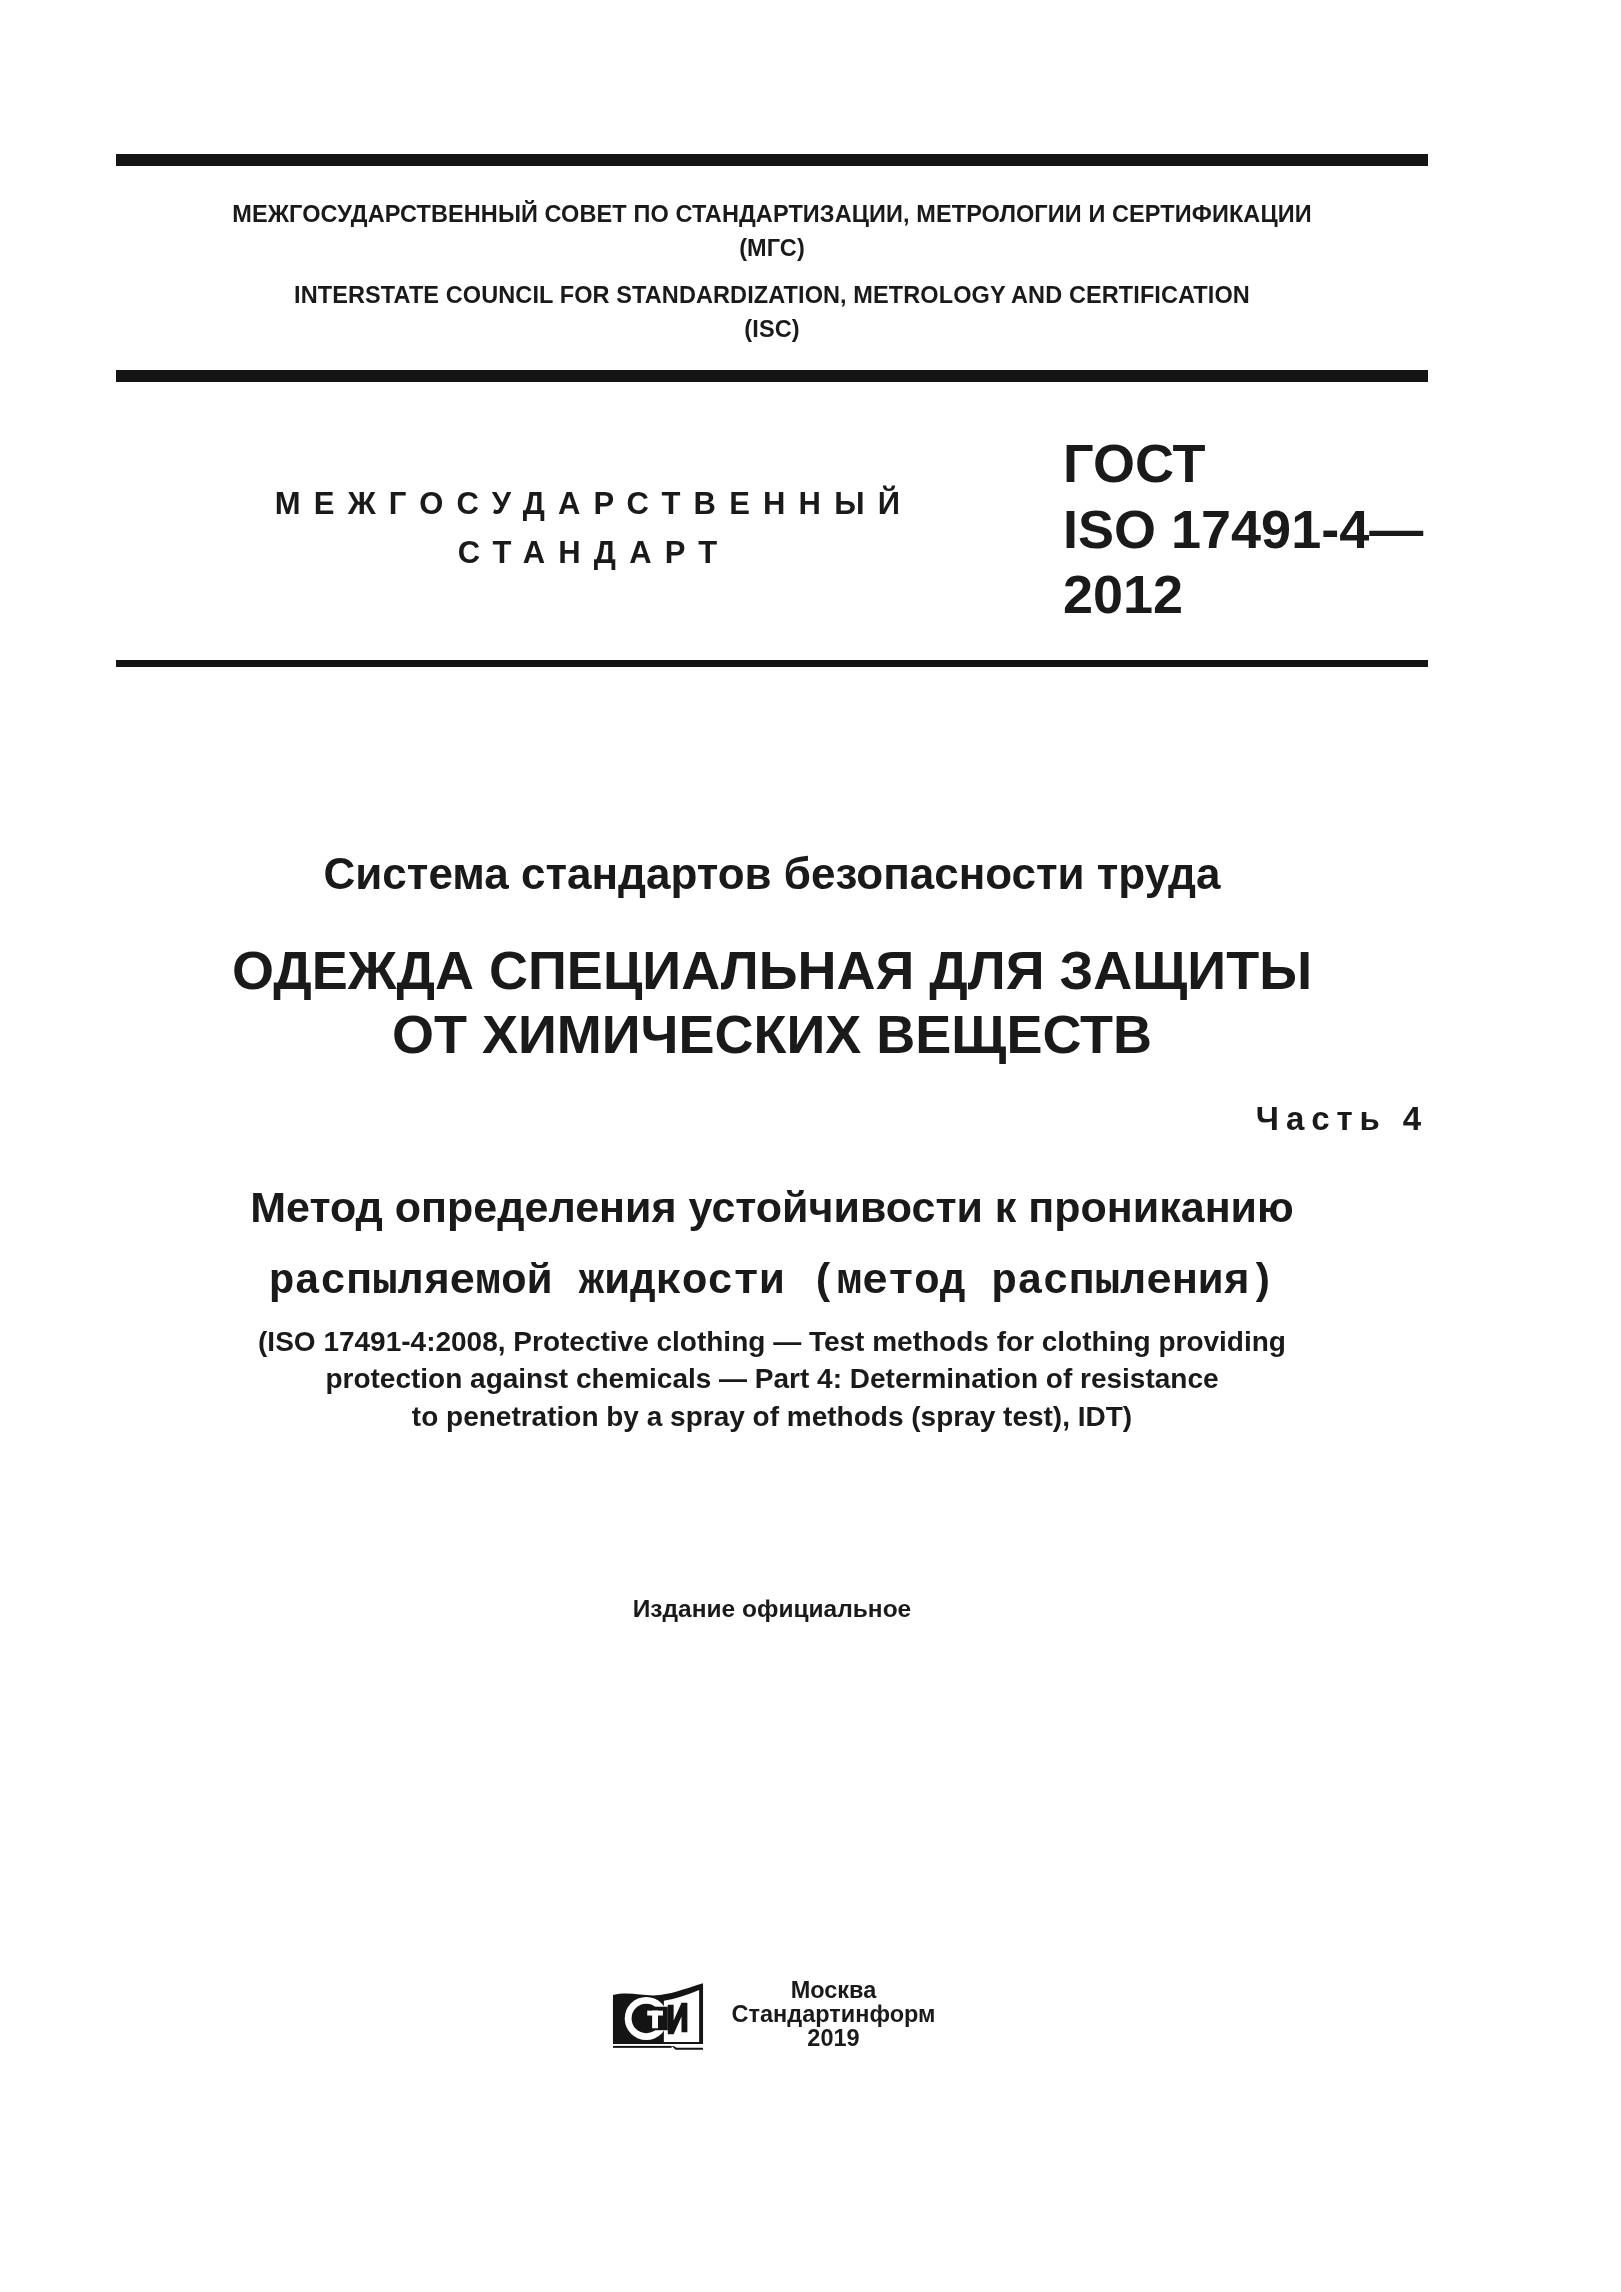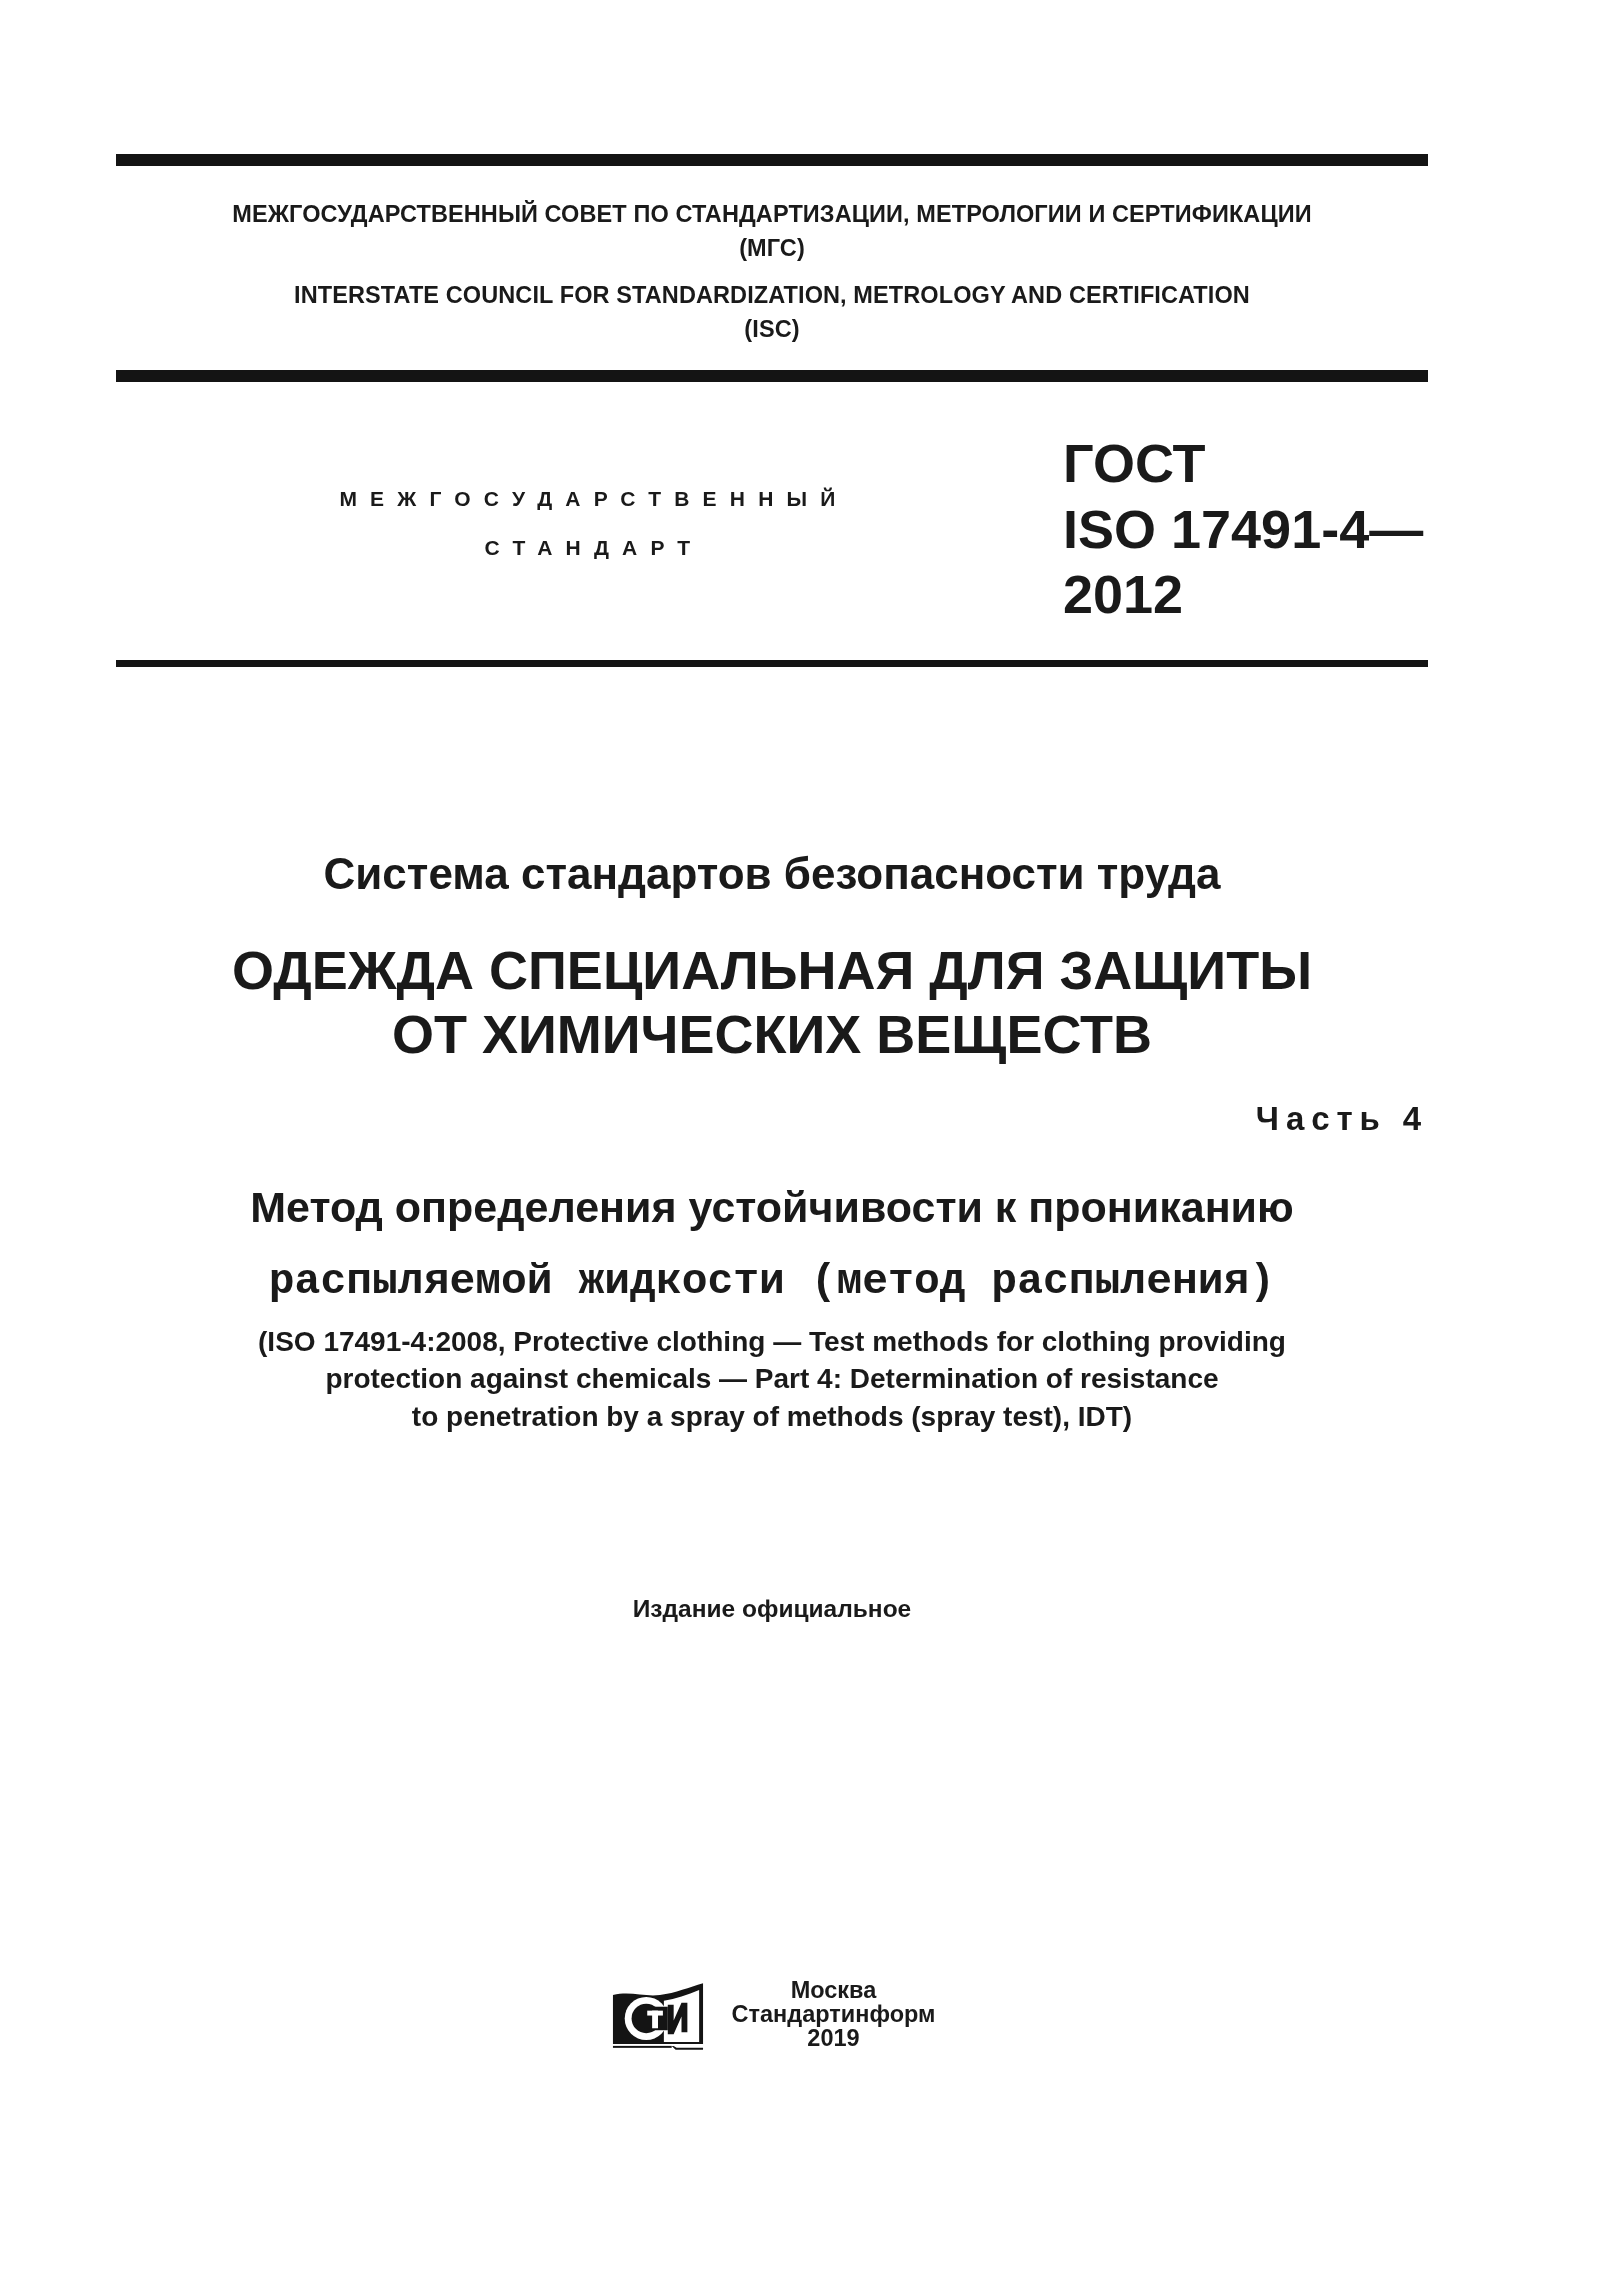--- a/index.html
+++ b/index.html
@@ -34,21 +34,21 @@
   }
   .council {
     font-size: 23.5px;
     letter-spacing: 0.1px;
   }
   .std-label {
     position: absolute;
     left: 245px;
     width: 698px;
     text-align: center;
-    font-size: 21px;
+    font-size: 31px;
     letter-spacing: 13.2px;
     line-height: 1;
     white-space: nowrap;
   }
   .gost {
     position: absolute;
     left: 1063px;
     font-size: 54px;
     line-height: 1;
     white-space: nowrap;

